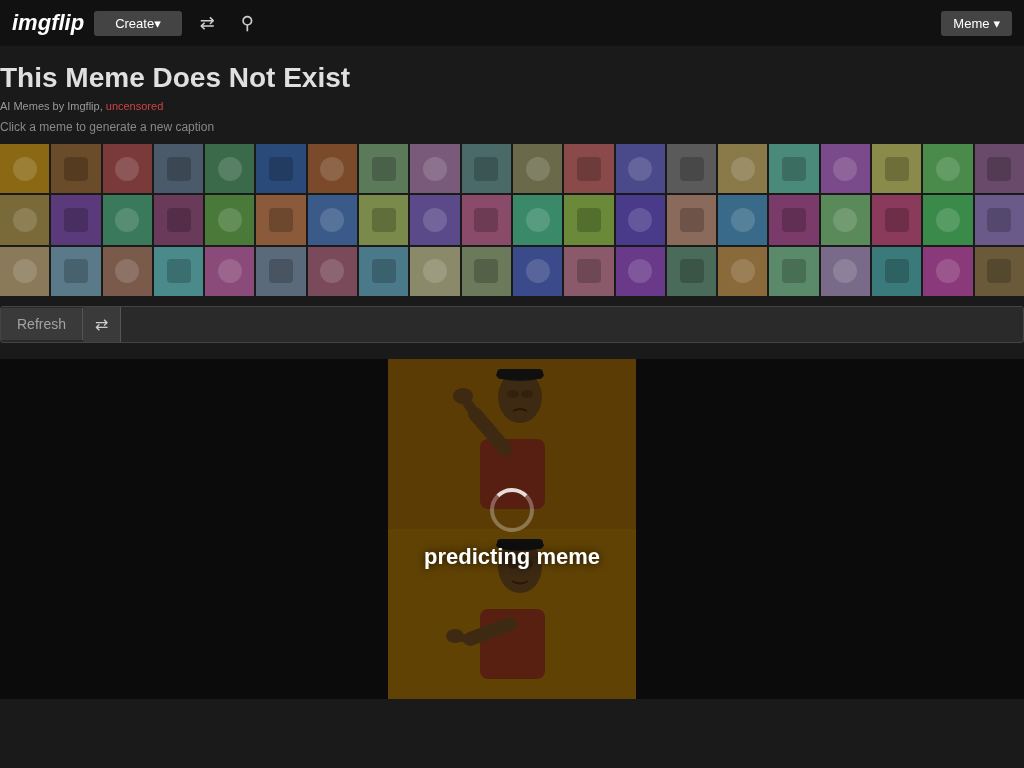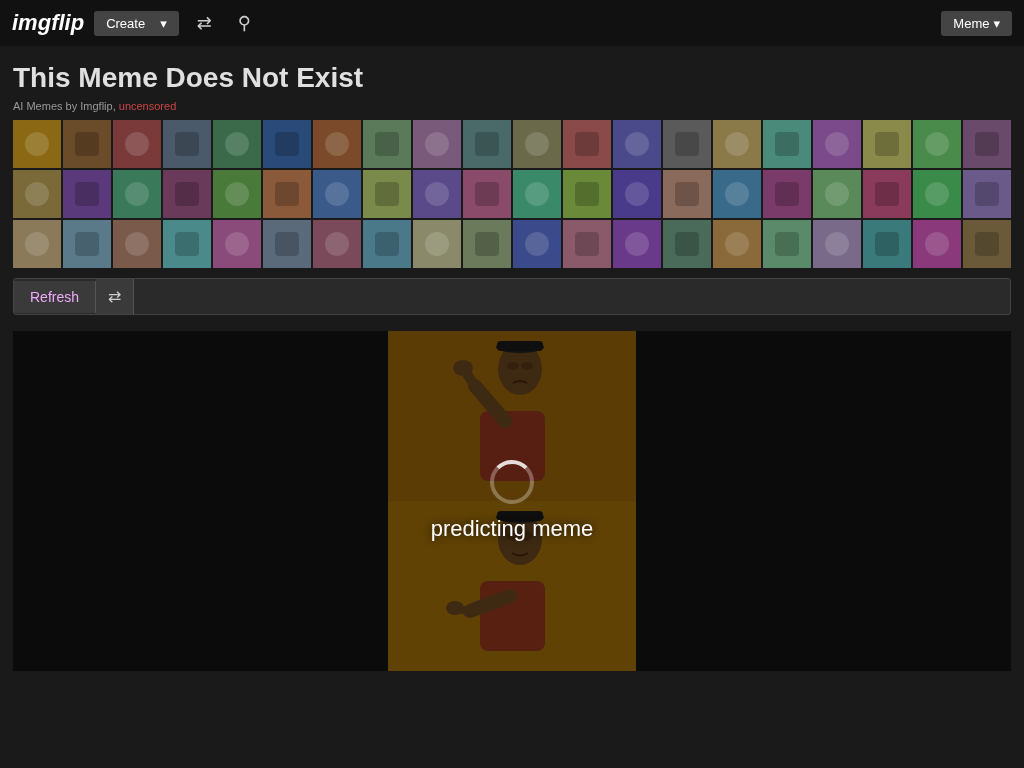--- a/index.html
+++ b/index.html
@@ -26,26 +26,26 @@
       font-size: 22px;
       font-weight: bold;
       font-style: italic;
     }
     .logo span { color: #fff; }
     .create-btn {
       background: #444;
       color: white;
       border: none;
       border-radius: 3px;
-      padding: 5px 12px;
+      padding: 5px 21px;
       font-size: 13px;
       cursor: pointer;
       display: flex;
       align-items: center;
-      gap: 15px;
+      gap: 0;
     }
     .nav-icon {
       color: #ccc;
       font-size: 18px;
       cursor: pointer;
       padding: 4px 8px;
     }
     .login-btn {
       background: #444;
       color: white;
@@ -54,21 +54,21 @@
       padding: 5px 12px;
       font-size: 13px;
       cursor: pointer;
       display: flex;
       align-items: center;
       gap: 4px;
     }
 
     
     .main-content {
-      padding: 16px 13px 12px;
+      padding: 16px 0 12px;
     }
     .page-title {
       color: #e0e0e0;
       font-size: 28px;
       font-weight: bold;
       margin-bottom: 6px;
     }
     .subtitle {
       font-size: 11px;
       color: #999;
@@ -114,21 +114,21 @@
       align-items: center;
       margin-bottom: 16px;
       gap: 0;
       border: 1px solid #444;
       border-radius: 3px;
       overflow: hidden;
       background: #2a2a2a;
     }
     .refresh-btn {
       background: #3a3a3a;
-      color: #f0abfc;
+      color: #a3a3a3;
       border: none;
       padding: 8px 16px;
       font-size: 14px;
       cursor: pointer;
       border-right: 1px solid #555;
       white-space: nowrap;
     }
     .shuffle-btn {
       background: #3a3a3a;
       color: #ccc;
@@ -180,21 +180,21 @@
       animation: spin 0.8s linear infinite;
       margin-bottom: 12px;
     }
     @keyframes spin {
       to { transform: rotate(360deg); }
     }
 
     .predicting-text {
       color: white;
       font-size: 22px;
-      font-weight: normal;
+      font-weight: bold;
       text-shadow: 0 0 8px rgba(0,0,0,0.8);
     }
 
     
     .drake-meme {
       width: 248px;
       height: 340px;
       display: flex;
       flex-direction: column;
       overflow: hidden;
@@ -245,20 +245,21 @@
     </button>
   </div>
 </nav>
 
 <div class="main-content">
   <h1 class="page-title">This Meme Does Not Exist</h1>
   <p class="subtitle">
     <span>AI Memes by Imgflip,</span>
     <a href="#">uncensored</a>
   </p>
+  <p class="click-hint">Click a meme to generate a new caption</p>
 
   <div class="meme-grid" id="meme-grid">
   <div class="meme-thumb">
         <div class="meme-thumb-inner" style="background: rgb(139, 105, 20);">
           <svg viewBox="0 0 40 40" width="40" height="40">
             <rect width="40" height="40" fill="#8B6914"></rect>
             <circle cx="20" cy="20" r="12" fill="rgba(255,255,255,0.15)"></circle>
           </svg>
         </div>
       </div>

